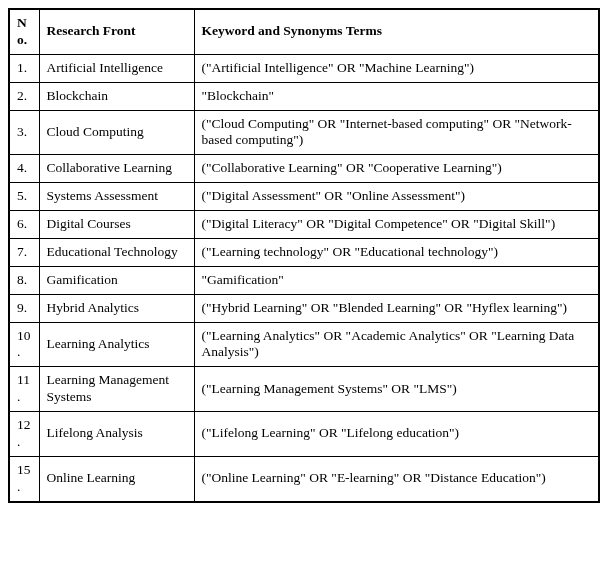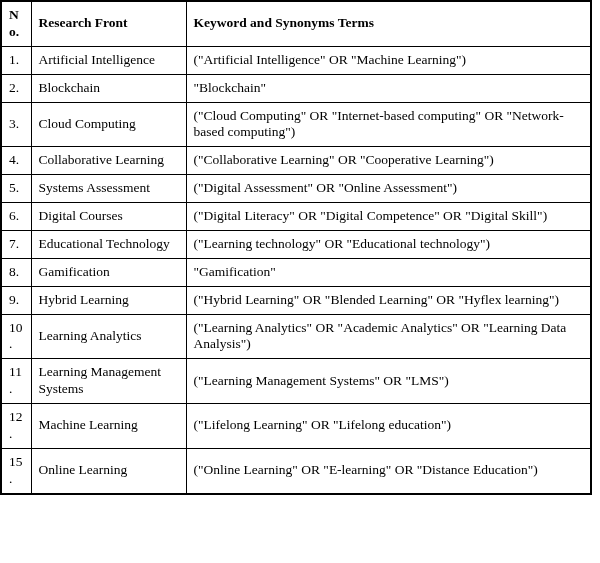--- a/index.html
+++ b/index.html
@@ -7,21 +7,21 @@
     padding: 0;
     background: #ffffff;
     width: 600px;
     height: 563px;
     overflow: hidden;
   }
   .page {
     box-sizing: border-box;
     width: 600px;
     height: 563px;
-    padding: 0;
+    padding: 8px;
     font-family: "Liberation Serif", "DejaVu Serif", serif;
     color: #000000;
   }
   table.rf-table {
     border-collapse: collapse;
     width: 590px;
     table-layout: fixed;
     border: 2px solid #000000;
     font-size: 13.5px;
     line-height: 1.25;
@@ -96,36 +96,36 @@
         <td>Educational Technology</td>
         <td>("Learning technology" OR "Educational technology")</td>
       </tr>
       <tr>
         <td class="no-cell">8.</td>
         <td>Gamification</td>
         <td>"Gamification"</td>
       </tr>
       <tr>
         <td class="no-cell">9.</td>
-        <td>Hybrid Learning</td>
+        <td>Hybrid Analytics</td>
         <td>("Hybrid Learning" OR "Blended Learning" OR "Hyflex learning")</td>
       </tr>
       <tr>
         <td class="no-cell">10.</td>
         <td>Learning Analytics</td>
         <td>("Learning Analytics" OR "Academic Analytics" OR "Learning Data Analysis")</td>
       </tr>
       <tr>
         <td class="no-cell">11.</td>
         <td>Learning Management Systems</td>
         <td>("Learning Management Systems" OR "LMS")</td>
       </tr>
       <tr>
         <td class="no-cell">12.</td>
-        <td>Machine Learning</td>
+        <td>Lifelong Analysis</td>
         <td>("Lifelong Learning" OR "Lifelong education")</td>
       </tr>
       <tr>
         <td class="no-cell">15.</td>
         <td>Online Learning</td>
         <td>("Online Learning" OR "E-learning" OR "Distance Education")</td>
       </tr>
 
     </tbody>
   </table>

